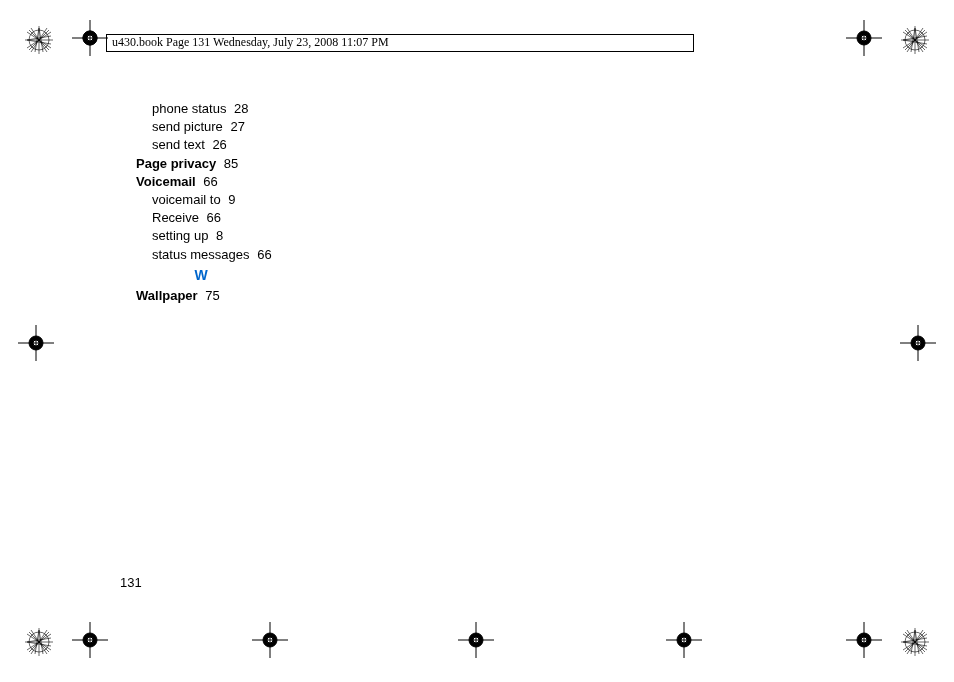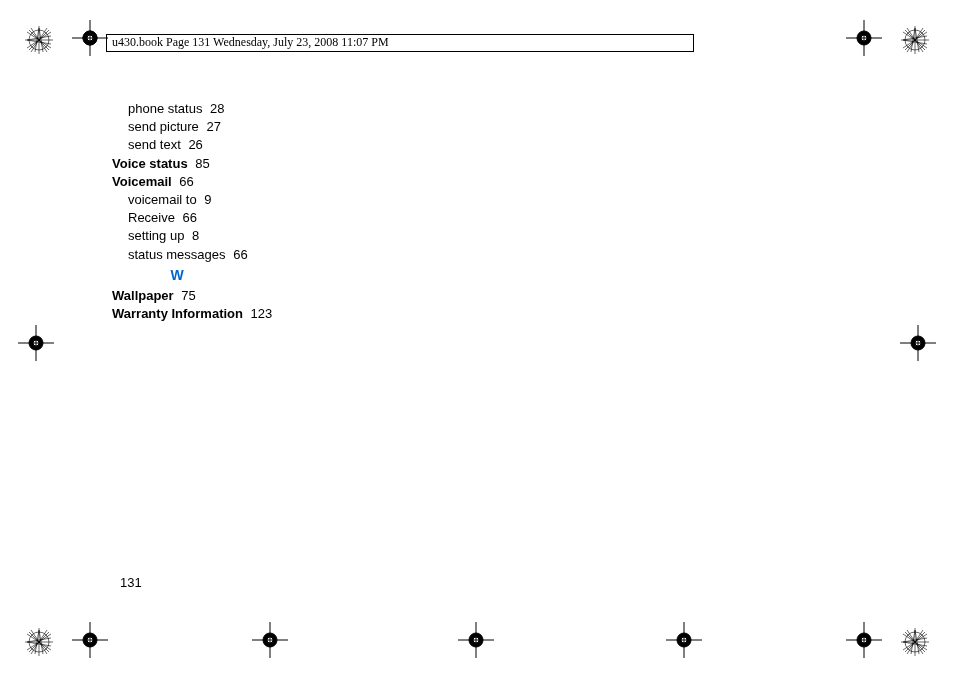--- a/index.html
+++ b/index.html
@@ -38,21 +38,21 @@
       align-items: flex-start;
       padding: 0 5px;
     }
     .header-text {
       font-size: 12px;
       font-family: "Times New Roman", serif;
     }
     .content-area {
       position: absolute;
       top: 100px;
-      left: 112px;
+      left: 136px;
       font-size: 13px;
       line-height: 1.4;
     }
     .index-entry {
       white-space: nowrap;
     }
     .index-sub {
       margin-left: 16px;
     }
     .bold {
@@ -259,21 +259,21 @@
   </div>
   <div class="index-entry index-sub">
     <span>send picture</span>
     <span class="page-value">27</span>
   </div>
   <div class="index-entry index-sub">
     <span>send text</span>
     <span class="page-value">26</span>
   </div>
   <div class="index-entry">
-    <span class="bold">Voice status</span>
+    <span class="bold">Page privacy</span>
     <span class="page-value">85</span>
   </div>
   <div class="index-entry">
     <span class="bold">Voicemail</span>
     <span class="page-value">66</span>
   </div>
   <div class="index-entry index-sub">
     <span>voicemail to</span>
     <span class="page-value">9</span>
   </div>
@@ -287,19 +287,15 @@
   </div>
   <div class="index-entry index-sub">
     <span>status messages</span>
     <span class="page-value">66</span>
   </div>
   <div class="section-letter">W</div>
   <div class="index-entry">
     <span class="bold">Wallpaper</span>
     <span class="page-value">75</span>
   </div>
-  <div class="index-entry">
-    <span class="bold">Warranty Information</span>
-    <span class="page-value">123</span>
-  </div>
 </div>
 
 <div class="page-number">131</div>
 
 </body></html>

